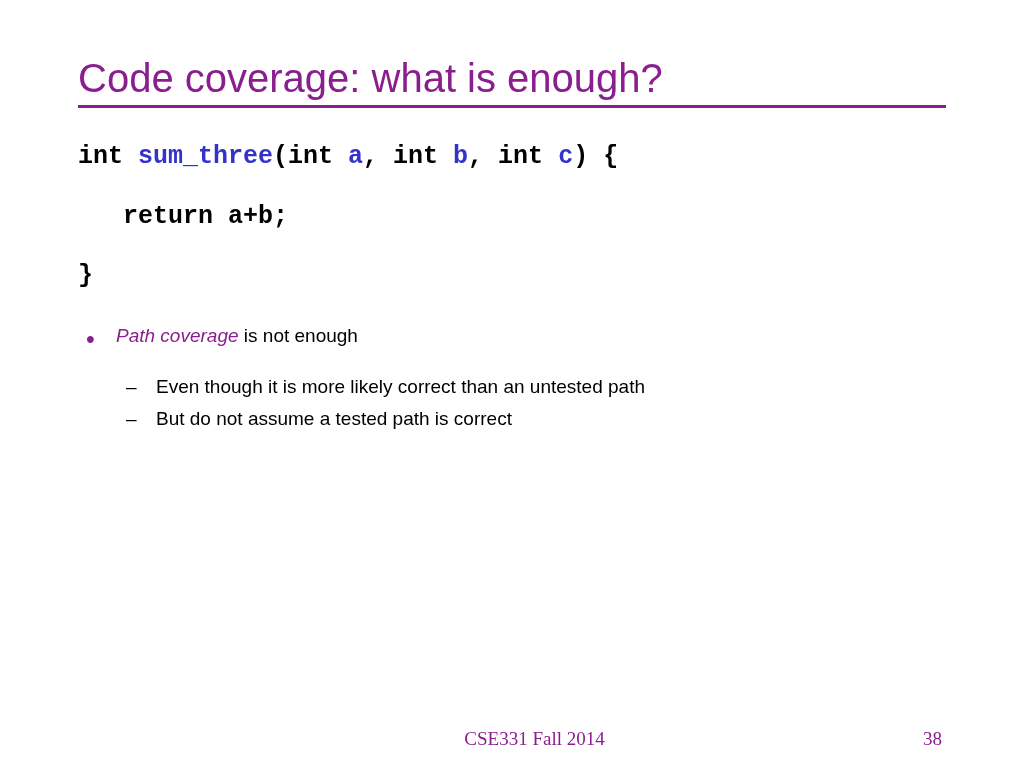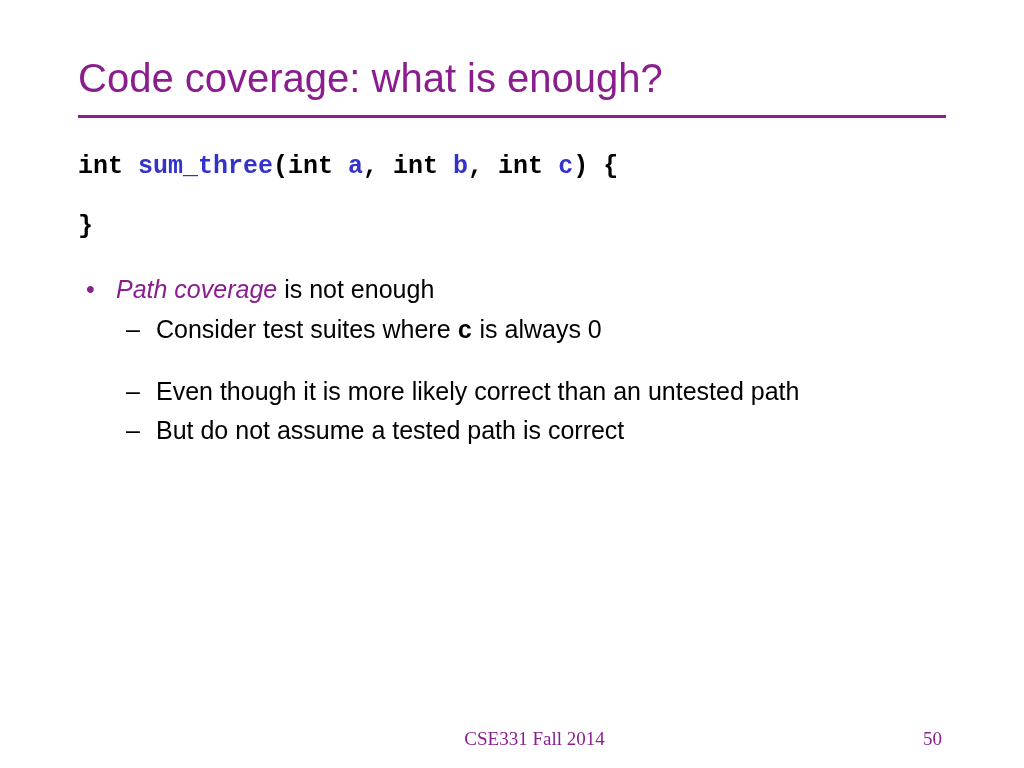--- a/index.html
+++ b/index.html
@@ -12,39 +12,39 @@
     position: relative;
     overflow: hidden;
   }
   .slide {
     padding: 56px 78px 0 78px;
   }
   .title {
     font-size: 40px;
     font-weight: normal;
     color: #8a1e8f;
-    margin-bottom: 14px;
+    margin-bottom: 4px;
   }
   .rule {
     border: none;
     border-top: 3px solid #8a1e8f;
     margin-bottom: 30px;
   }
   .codeblock {
     font-family: "Courier New", Courier, monospace;
     font-weight: bold;
     font-size: 25px;
     line-height: 1.5;
     margin-bottom: 28px;
   }
   .codeblock .row { white-space: pre; margin-top: 22px; }
   .kw { color: #000; }
   .fn { color: #3333cc; }
   .bullets {
-    font-size: 25px;
+    font-size: 19px;
     line-height: 1.35;
   }
   .bullets ul { list-style: none; }
   .bullets > ul > li { margin-bottom: 26px; }
   .bullet-top {
     position: relative;
     padding-left: 38px;
   }
   .bullet-top::before {
     content: "•";
@@ -97,31 +97,31 @@
 </style>
 </head>
 <body>
 
 <div class="slide">
   <h1 class="title">Code coverage: what is enough?</h1>
   <hr class="rule">
 
   <div class="codeblock">
     <div class="row"><span class="kw">int </span><span class="fn">sum_three</span><span class="kw">(int </span><span class="fn">a</span><span class="kw">, int </span><span class="fn">b</span><span class="kw">, int </span><span class="fn">c</span><span class="kw">) {</span></div>
+    <div class="row">   return a+b;</div>
     <div class="row">}</div>
   </div>
 
   <div class="bullets">
     <ul>
       <li>
         <div class="bullet-top"><span class="italic-purple">Path coverage</span><span> is not enough</span></div>
-        <div class="sub"><span>Consider test suites where </span><span class="mono-inline">c</span><span> is always 0</span></div>
       </li>
       <li>
         <div class="sub">Even though it is more likely correct than an untested path</div>
         <div class="sub">But do not assume a tested path is correct</div>
       </li>
     </ul>
   </div>
 </div>
 
 <div class="footer">CSE331 Fall 2014</div>
-<div class="page-num">50</div>
+<div class="page-num">38</div>
 
 </body></html>

